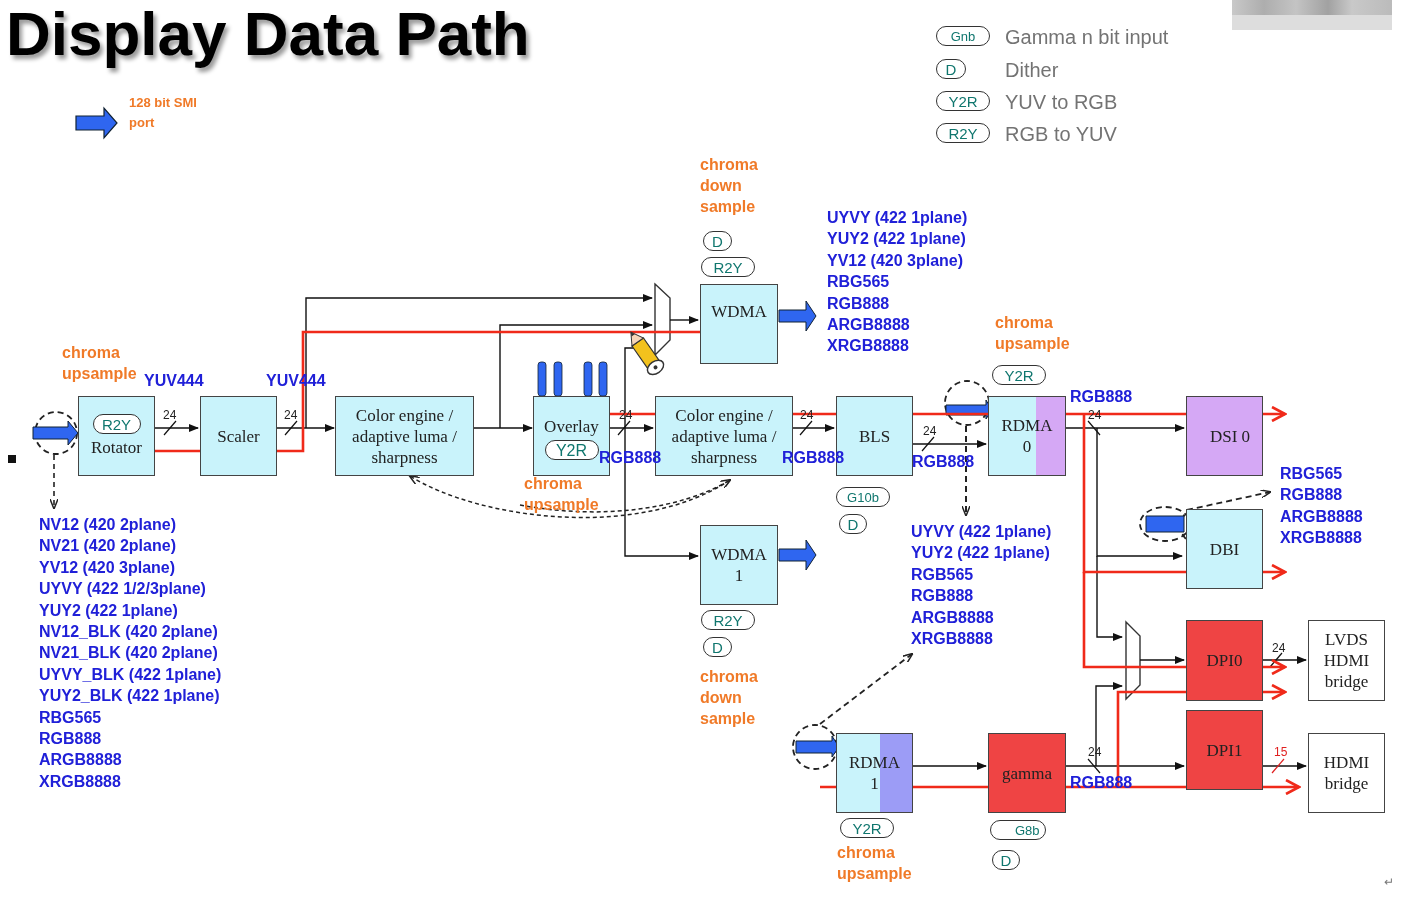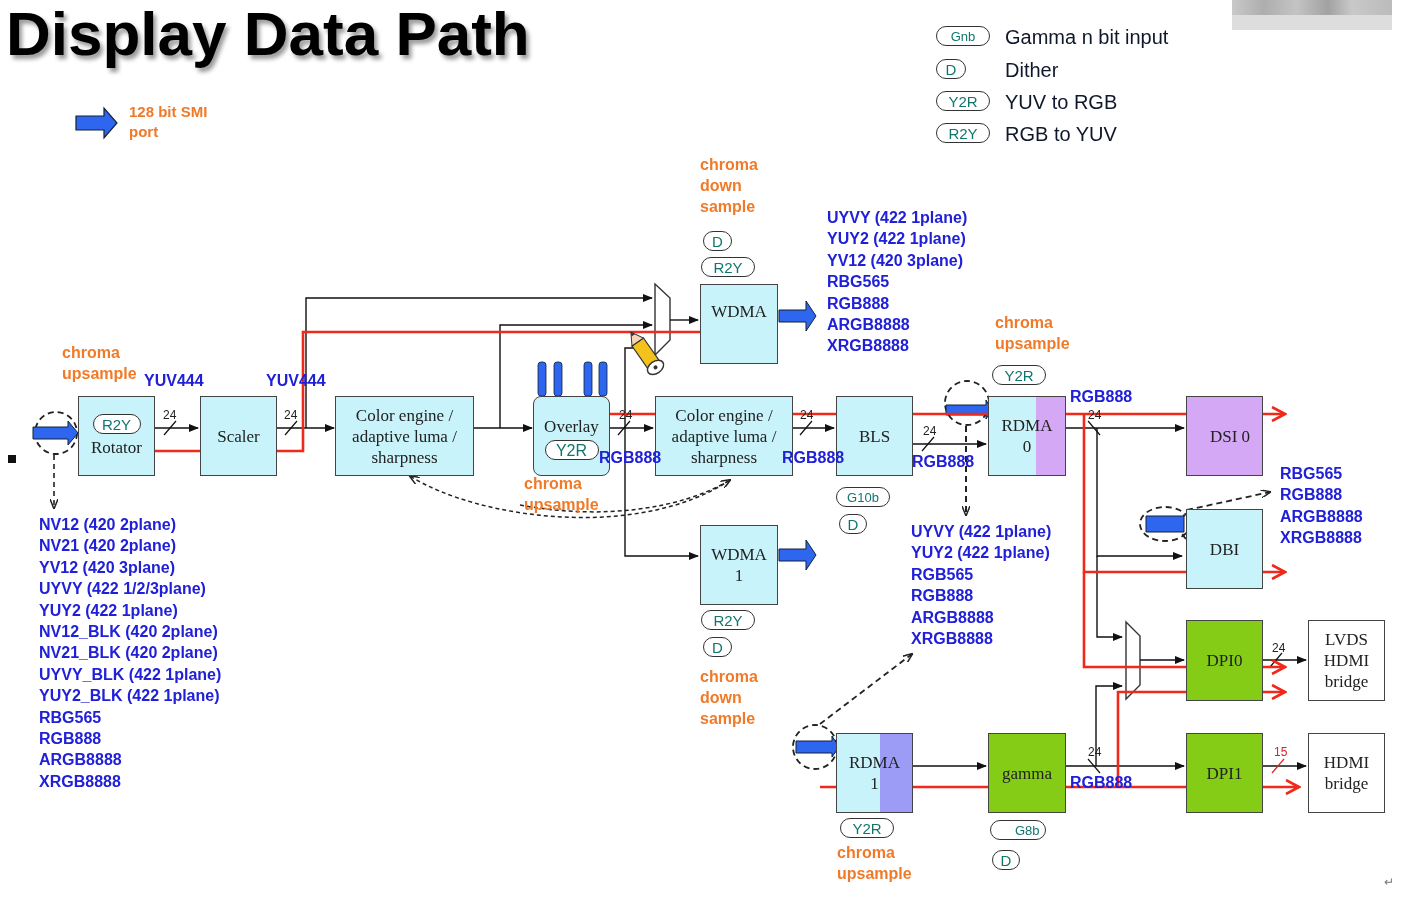--- a/index.html
+++ b/index.html
@@ -2,27 +2,27 @@
 <html><head>
 <meta charset="utf-8">
 <style>
   html,body{margin:0;padding:0;background:#fff;}
   body{width:1421px;height:910px;position:relative;overflow:hidden;font-family:"Liberation Sans",sans-serif;}
   .title{position:absolute;left:6px;top:-2px;font-family:"Liberation Sans",sans-serif;font-weight:bold;font-size:62px;color:#000;text-shadow:3px 4px 4px #9a9a9a;letter-spacing:0px;}
   .legend{position:absolute;left:936px;top:26px;}
   .leg-row{position:absolute;left:0;height:30px;white-space:nowrap;}
   .tag{display:inline-block;border:1.6px solid #333;border-radius:14px;font-family:"Liberation Sans",sans-serif;font-size:15px;color:#0f766e;padding:0 7px;height:20px;line-height:20px;background:#fff;box-sizing:border-box;}
   .tag.small{font-size:13px;}
-  .leg-text{position:absolute;left:69px;top:0;font-size:20px;color:#0f172a;}
+  .leg-text{position:absolute;left:69px;top:0;font-size:20px;color:#737373;}
   .blur{position:absolute;left:1232px;top:0;width:160px;height:30px;background:linear-gradient(90deg,#bbb,#999 20%,#b5b5b5 40%,#8a8a8a 60%,#bbb 75%,#aaa);opacity:.8;}
   .blur2{position:absolute;left:1232px;top:15px;width:160px;height:15px;background:#ddd;}
   svg.wires{position:absolute;left:0;top:0;}
   .block{position:absolute;background:#c9f3fb;border:1.6px solid #444;box-sizing:border-box;font-family:"Liberation Serif",serif;font-size:17px;color:#222;display:flex;align-items:center;justify-content:center;text-align:center;line-height:21px;}
   .block.purple{background:#d5a8f5;padding-left:11px;}
-  .block.violet{background:#84cc16;}
+  .block.violet{background:#ef4444;}
   .block.white{background:#fff;}
   .block.split{background:linear-gradient(90deg,#c9f3fb 0 58%,#9c9cf6 58% 100%);}
   .block.split-p{background:linear-gradient(90deg,#c9f3fb 0 62%,#d5a8f5 62% 100%);}
   .lbl{position:absolute;font-family:"Liberation Sans",sans-serif;font-weight:bold;white-space:nowrap;}
   .orange{color:#f07a28;font-size:16px;line-height:21px;}
   .blue{color:#2020d8;font-size:16px;line-height:21px;}
   .wid{position:absolute;font-size:12px;color:#222;font-family:"Liberation Sans",sans-serif;}
   .wid.red{color:#e02020;}
   .fmt-list div{height:21.4px;}
   .ret{position:absolute;left:1384px;top:875px;font-size:12px;color:#777;}
@@ -161,36 +161,36 @@
 
   <g transform="translate(632,346) rotate(-35)">
     <rect x="0" y="0" width="14" height="30" fill="#f3c21d" stroke="#333" stroke-width="1.2"></rect>
     <polygon points="0,0 14,0 7,-12" fill="#f5d5b8" stroke="#333" stroke-width="1"></polygon>
     <polygon points="5,-8 9,-8 7,-12" fill="#333"></polygon>
     <ellipse cx="7" cy="31" rx="9" ry="6" fill="#fff" stroke="#333" stroke-width="1.5"></ellipse>
     <circle cx="7" cy="31" r="2" fill="#333"></circle>
   </g>
 </svg>
 
-<div class="lbl orange" style="left:129px;top:102px;font-size:15px;line-height:20px;">
+<div class="lbl orange" style="left:129px;top:93px;font-size:13px;line-height:20px;">
   <div>128 bit SMI</div>
   <div>port</div>
 </div>
 
 <div class="block" style="left:78px;top:396px;width:77px;height:80px;flex-direction:column;">
   <span class="tag" style="font-size:15px;margin-bottom:3px;width:48px;text-align:center;">R2Y</span>
   <span>Rotator</span>
 </div>
 <div class="block" style="left:200px;top:396px;width:77px;height:80px;">
   <span>Scaler</span>
 </div>
 <div class="block" style="left:335px;top:396px;width:139px;height:80px;padding:0 10px;">
   <span>Color engine / adaptive luma / sharpness</span>
 </div>
-<div class="block" style="left:533px;top:396px;width:77px;height:80px;flex-direction:column;border-radius:8px;">
+<div class="block" style="left:533px;top:396px;width:77px;height:80px;flex-direction:column;">
   <span style="margin-top:4px;">Overlay</span>
   <span class="tag" style="font-size:16px;margin-top:3px;width:54px;text-align:center;">Y2R</span>
 </div>
 <div class="block" style="left:655px;top:396px;width:138px;height:80px;padding:0 10px;">
   <span>Color engine / adaptive luma / sharpness</span>
 </div>
 <div class="block" style="left:836px;top:396px;width:77px;height:80px;">
   <span>BLS</span>
 </div>
 <span class="tag small" style="position:absolute;left:836px;top:487px;width:54px;text-align:center;">G10b</span>
@@ -229,21 +229,21 @@
 
 <div class="block purple" style="left:1186px;top:396px;width:77px;height:80px;">
   <span>DSI 0</span>
 </div>
 <div class="block" style="left:1186px;top:509px;width:77px;height:80px;">
   <span>DBI</span>
 </div>
 <div class="block violet" style="left:1186px;top:620px;width:77px;height:81px;">
   <span>DPI0</span>
 </div>
-<div class="block violet" style="left:1186px;top:733px;width:77px;height:80px;">
+<div class="block violet" style="left:1186px;top:710px;width:77px;height:80px;">
   <span>DPI1</span>
 </div>
 <div class="block white" style="left:1308px;top:620px;width:77px;height:81px;flex-direction:column;">
   <span>LVDS</span>
   <span>HDMI</span>
   <span>bridge</span>
 </div>
 <div class="block white" style="left:1308px;top:733px;width:77px;height:80px;flex-direction:column;">
   <span>HDMI</span>
   <span>bridge</span>

